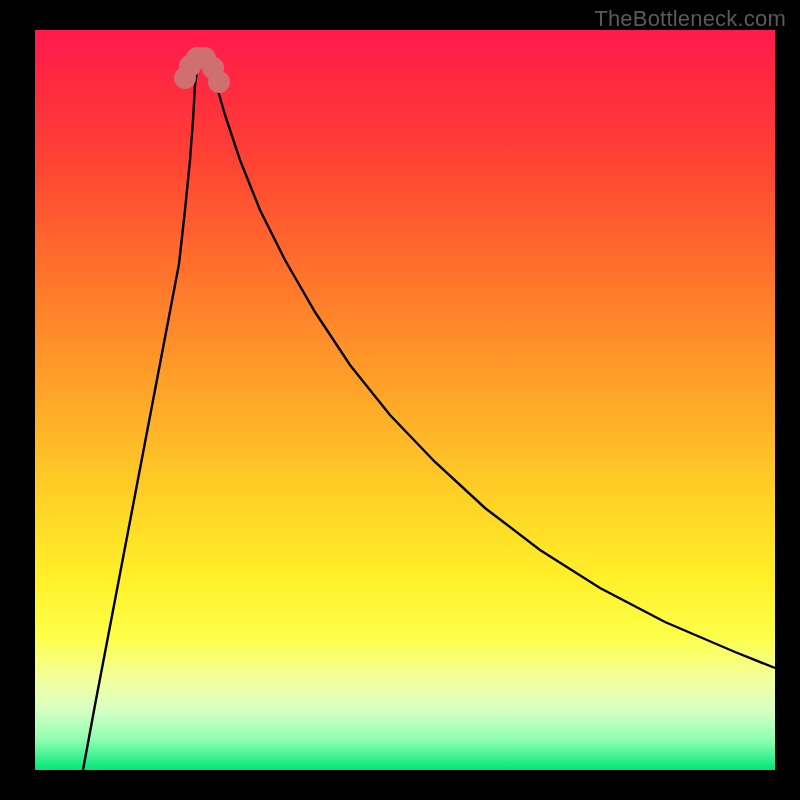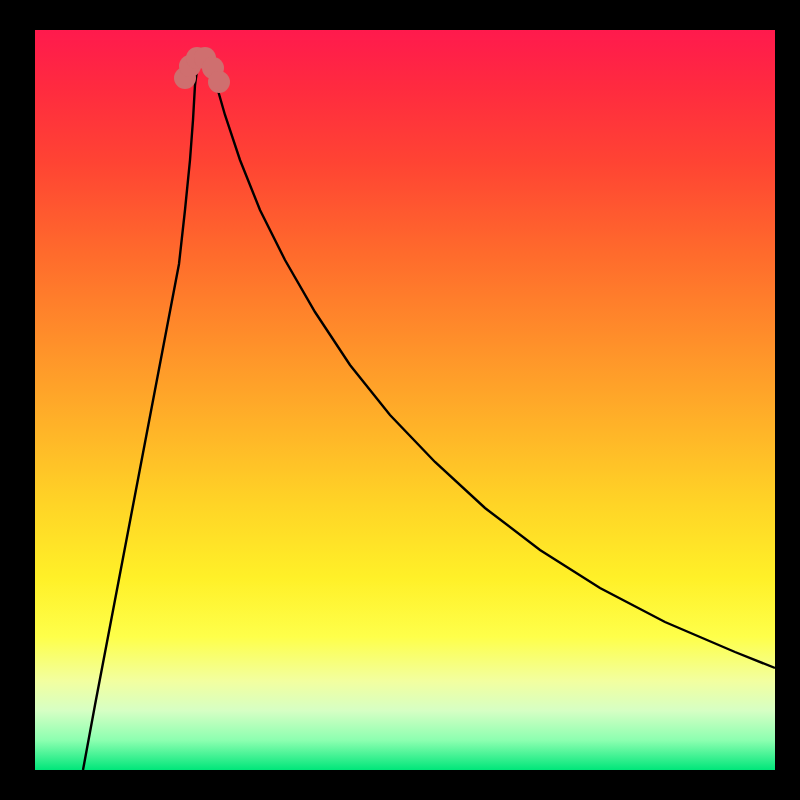--- a/index.html
+++ b/index.html
@@ -68,13 +68,14 @@
       <g id="markers">
           <circle cx="150" cy="48" r="11" fill="#cf6f6f"></circle>
           <circle cx="155" cy="36" r="11" fill="#cf6f6f"></circle>
           <circle cx="162" cy="28" r="11" fill="#cf6f6f"></circle>
           <circle cx="170" cy="28" r="11" fill="#cf6f6f"></circle>
           <circle cx="178" cy="38" r="11" fill="#cf6f6f"></circle>
           <circle cx="184" cy="52" r="11" fill="#cf6f6f"></circle>
         </g>
     </svg>
   </div>
+  <div class="watermark">TheBottleneck.com</div>
 </div>
 
 </body></html>

